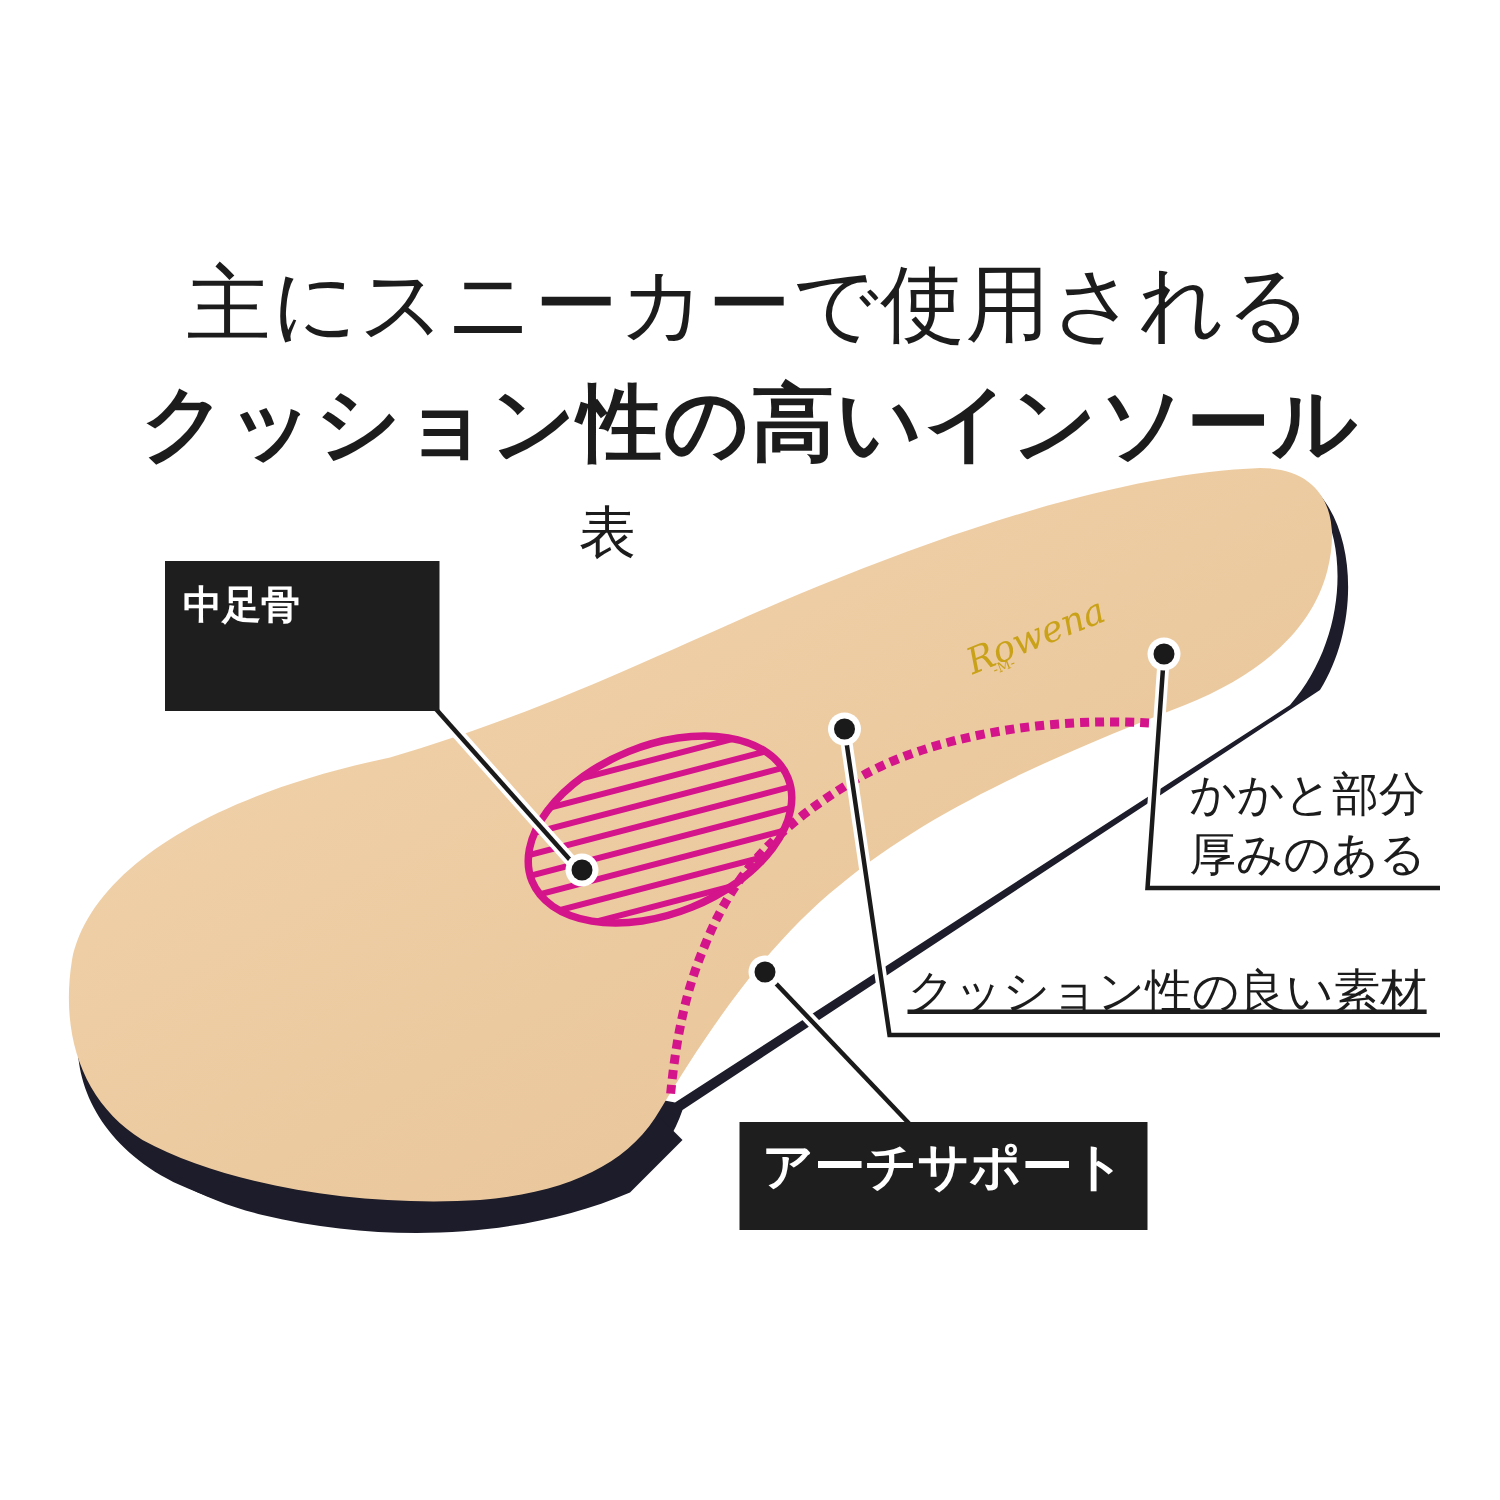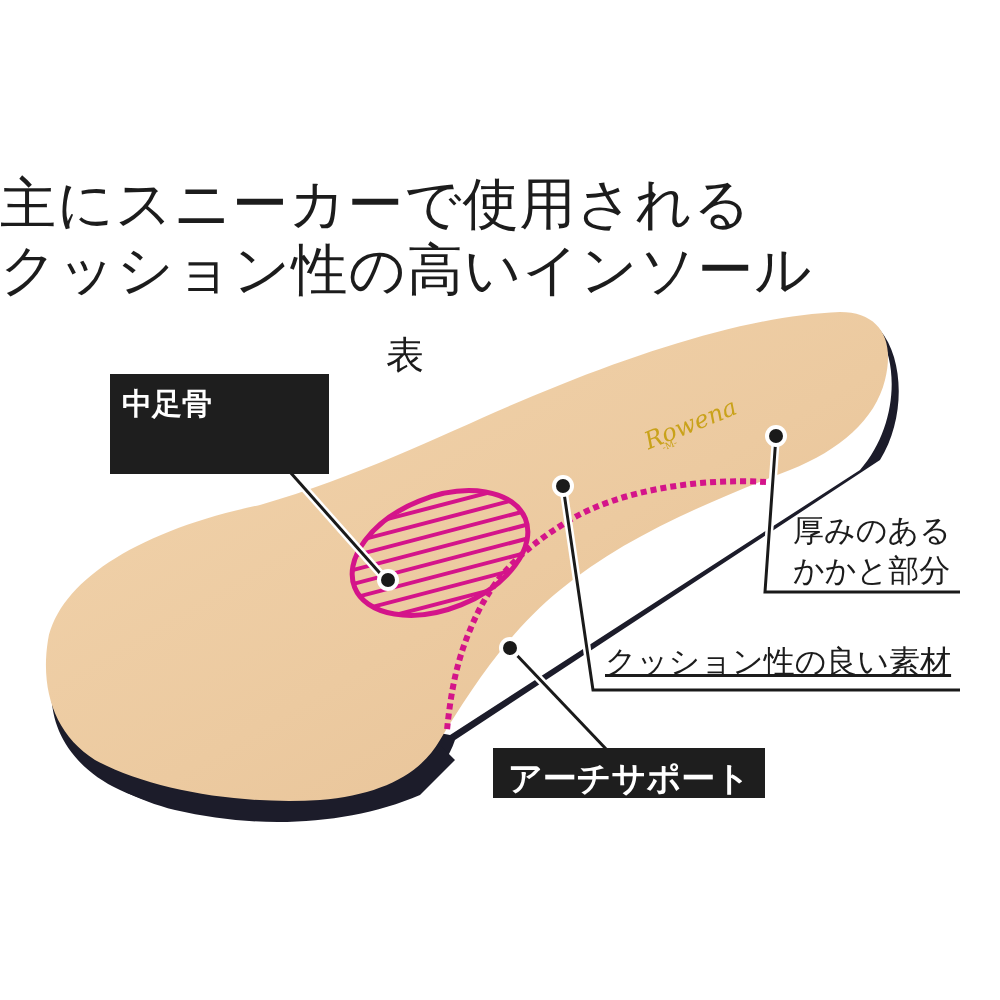--- a/index.html
+++ b/index.html
@@ -1,30 +1,30 @@
 <!DOCTYPE html>
 <html><head>
 <meta charset="utf-8">
 <style>
   html, body { margin: 0; padding: 0; background: #ffffff; }
   body { width: 1000px; height: 1000px; position: relative; overflow: hidden;
          font-family: "DejaVu Sans", "Liberation Sans", sans-serif; color: #1a1a1a; }
-  .headline { position: absolute; left: 0; width: 1000px; text-align: left;
+  .headline { position: absolute; left: 0; width: 1000px; text-align: center;
               font-family: "DejaVu Serif", "Liberation Serif", serif;
               font-size: 56px; line-height: 68px; letter-spacing: 1px; color: #1c1c1c; }
   .headline.l1 { top: 170px; }
-  .headline.l2 { top: 236px; }
+  .headline.l2 { top: 248px; font-weight: bold; }
   .side-label { position: absolute; left: 386px; top: 330px; font-size: 38px; color: #1c1c1c; }
   svg.art { position: absolute; left: 0; top: 0; }
   .tag-dark { position: absolute; background: #1e1e1e; color: #ffffff; font-weight: bold;
               box-sizing: border-box; }
-  .tag-metatarsal { left: 110px; top: 374px; width: 219px; height: 100px;
-                    font-size: 30px; line-height: 40px; padding: 10px 13px 0 12px; }
+  .tag-metatarsal { left: 110px; top: 374px; width: 183px; height: 100px;
+                    font-size: 26px; line-height: 40px; padding: 10px 13px 0 12px; }
   .tag-metatarsal span { display: block; }
-  .tag-arch { left: 493px; top: 748px; width: 272px; height: 50px;
+  .tag-arch { left: 493px; top: 748px; width: 272px; height: 72px;
               font-size: 34px; line-height: 60px; text-align: center; }
   .callout-text { position: absolute; color: #1c1c1c; font-size: 31px; line-height: 40px; }
   .callout-heel { left: 793px; top: 510px; }
   .callout-heel span { display: block; }
   .callout-cushion { left: 605px; top: 641px; text-decoration: underline; }
   .brand-logo { position: absolute; left: 642px; top: 410px; transform: rotate(-22deg);
                 font-family: "DejaVu Serif", "Liberation Serif", serif; font-style: italic;
                 color: #c9a21a; font-size: 24px; }
   .brand-size { position: absolute; left: 662px; top: 440px; transform: rotate(-22deg);
                 font-family: "DejaVu Serif", serif; color: #c9a21a; font-size: 9px; }
@@ -115,19 +115,19 @@
 <div class="side-label">表</div>
 
 <div class="brand-logo">Rowena</div>
 <div class="brand-size">-M-</div>
 
 <div class="tag-dark tag-metatarsal">
   <span>中足骨</span>
 </div>
 
 <div class="callout-text callout-heel">
+  <span>かかと部分</span>
   <span>厚みのある</span>
-  <span>かかと部分</span>
 </div>
 
 <div class="callout-text callout-cushion">クッション性の良い素材</div>
 
 <div class="tag-dark tag-arch">アーチサポート</div>
 
 </body></html>

